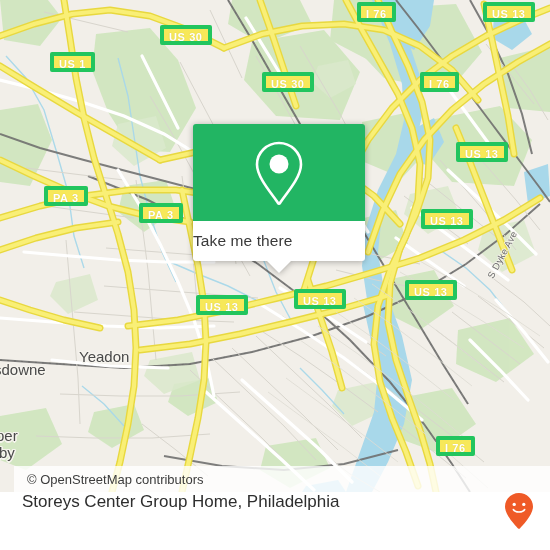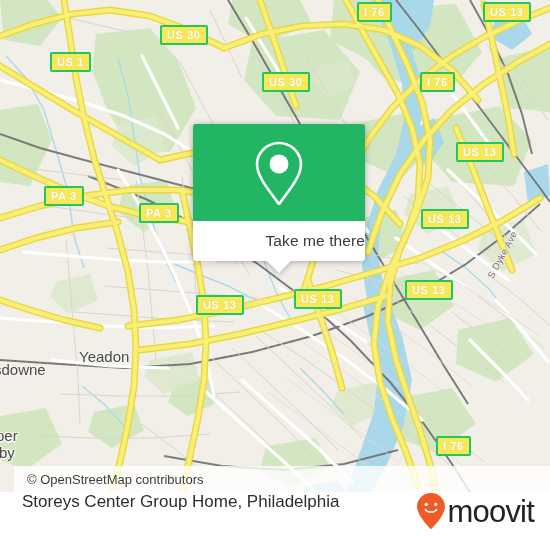--- a/index.html
+++ b/index.html
@@ -40,21 +40,21 @@
     width: 550px;
     height: 492px;
     display: block;
   }
 
   
   .shield {
     position: absolute;
     box-sizing: border-box;
     background: #f7e859;
-    border: 2px solid #22c55e;
+    border: 4px solid #22c55e;
     border-radius: 2px;
     color: #ffffff;
     font-family: "Liberation Sans", sans-serif;
     font-weight: bold;
     font-size: 11px;
     letter-spacing: 0.6px;
     line-height: 16px;
     height: 20px;
     padding: 0 5px;
     text-align: center;
@@ -103,21 +103,21 @@
     display: flex;
     align-items: center;
     justify-content: center;
   }
   #popup-white {
     height: 40px;
     background: #ffffff;
     border-radius: 0 0 3px 3px;
     display: flex;
     align-items: center;
-    justify-content: flex-end;
+    justify-content: flex-start;
   }
   #popup-label {
     color: #3a3a3a;
     font-family: "Liberation Sans", sans-serif;
     font-size: 15.5px;
     letter-spacing: 0.1px;
   }
   #popup-tail {
     position: absolute;
     left: 50%;
@@ -471,18 +471,17 @@
     <div id="footer-inner">
       <div id="footer-title">Storeys Center Group Home, Philadelphia</div>
       <div id="brand-logo">
         <svg width="30" height="38" viewBox="0 0 30 38">
           <path d="M15 1 C7.3 1 1 7.1 1 14.6 C1 23 11.6 33.6 14.1 36.4 C14.6 36.9 15.4 36.9 15.9 36.4
                    C18.4 33.6 29 23 29 14.6 C29 7.1 22.7 1 15 1 Z" fill="#ef5a27"></path>
           <circle cx="10.2" cy="12.4" r="1.65" fill="#ffffff"></circle>
           <circle cx="19.8" cy="12.4" r="1.65" fill="#ffffff"></circle>
           <path d="M9.4 17.6 C11.2 20.8 18.8 20.8 20.6 17.6" fill="none" stroke="#ffffff" stroke-width="1.7" stroke-linecap="round"></path>
         </svg>
-        <span id="brand-wordmark">moovit</span>
       </div>
     </div>
   </div>
 
 </div>
 
 </body></html>

